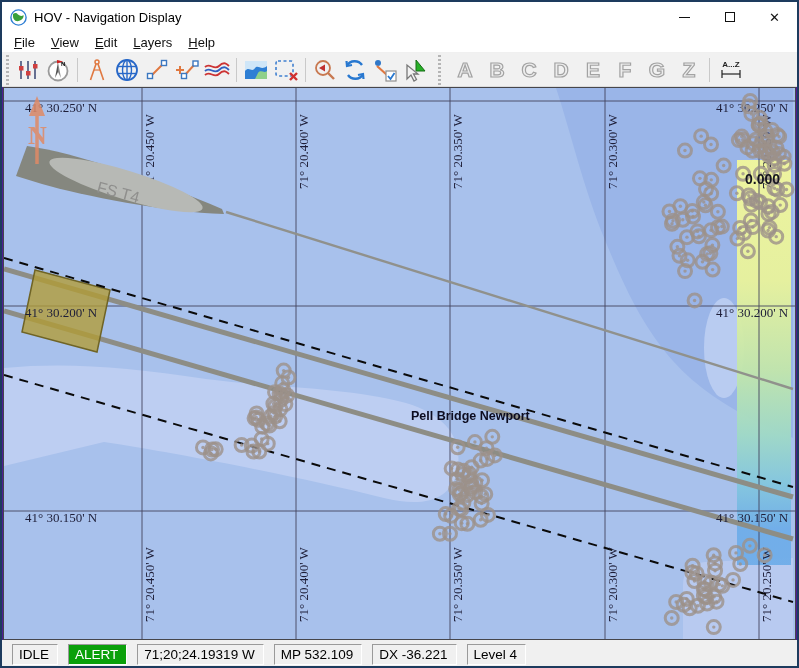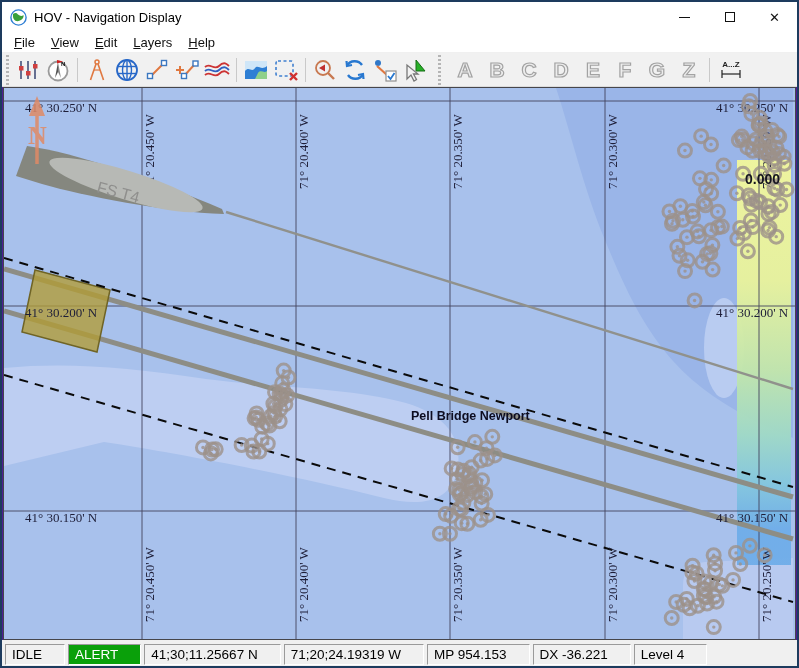--- a/index.html
+++ b/index.html
@@ -30,21 +30,21 @@
     color:#ededed; -webkit-text-stroke:1.2px #a3a3a3; }
   .measure-icon { display:flex; flex-direction:column; align-items:center; line-height:1; }
   .measure-icon .az { font-size:8px; font-weight:bold; color:#222; letter-spacing:0; }
 
   
   .map { position:absolute; left:1px; top:85px; width:793px; height:553px; border:1px solid #46464b; background:#a8c1ec;text-decoration:underline; }
   .map svg { display:block; }
 
   
   .statusbar { position:absolute; left:0; bottom:0; width:795px; height:26px; background:#f0f0f0; padding-top:2px; display:flex; align-items:center; }
-  .scell { height:21px; margin-left:3px; padding:2px 22px 0 6px; font-size:13.5px; color:#000; background:#f0f0f0;
+  .scell { height:21px; margin-left:10px; padding:2px 8px 0 6px; font-size:13.5px; color:#000; background:#f0f0f0;
     border:1px solid; border-color:#9a9a9a #ffffff #ffffff #9a9a9a; white-space:nowrap; }
   .scell.alert { background:#0aa00a; color:#fff; }
 </style>
 </head>
 <body>
 
 <div class="window">
 
   <div class="titlebar">
     <svg class="app-icon" viewBox="0 0 17 17">
@@ -661,20 +661,19 @@
           <circle cx="718.3410159668924" cy="497.8718877260187" r="1.7" fill="#9c9189" opacity="0.8"></circle>
         </g>
         <text x="407" y="332" fill="#0c0c20" font-size="12.5" font-weight="600" font-family="&quot;Liberation Sans&quot;,sans-serif">Pell Bridge Newport</text>
         <text x="741" y="96" fill="#15151f" font-size="14" font-weight="600" font-family="&quot;Liberation Sans&quot;,sans-serif">0.000</text>
       </svg>
   </div>
 
   <div class="statusbar" id="statusbar">
       <div class="scell">IDLE</div>
       <div class="scell alert">ALERT</div>
-      <div class="scell">41;30;11.25667 N</div>
       <div class="scell">71;20;24.19319 W</div>
-      <div class="scell">MP 954.153</div>
+      <div class="scell">MP 532.109</div>
       <div class="scell">DX -36.221</div>
       <div class="scell">Level 4</div>
     </div>
 
 </div>
 
 </body></html>

